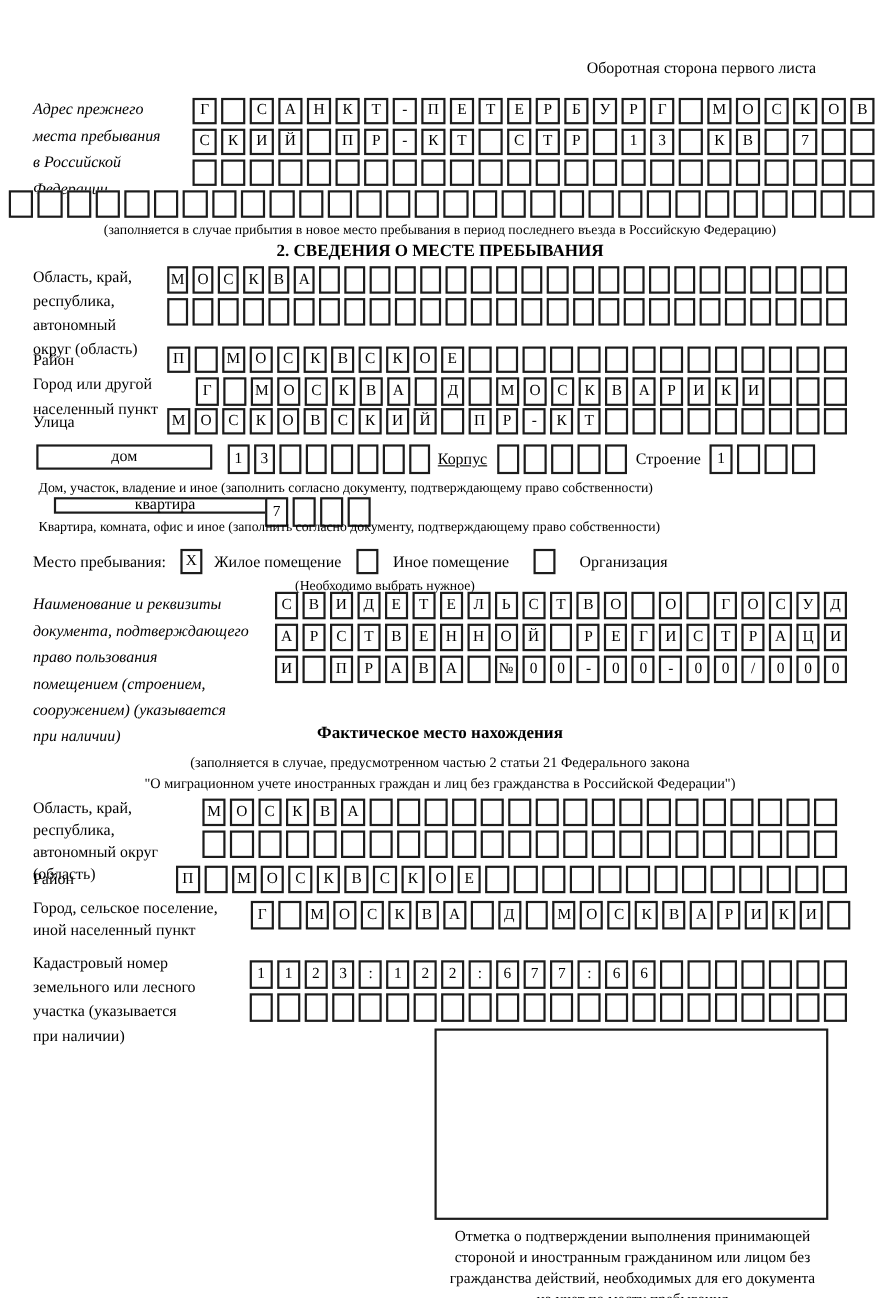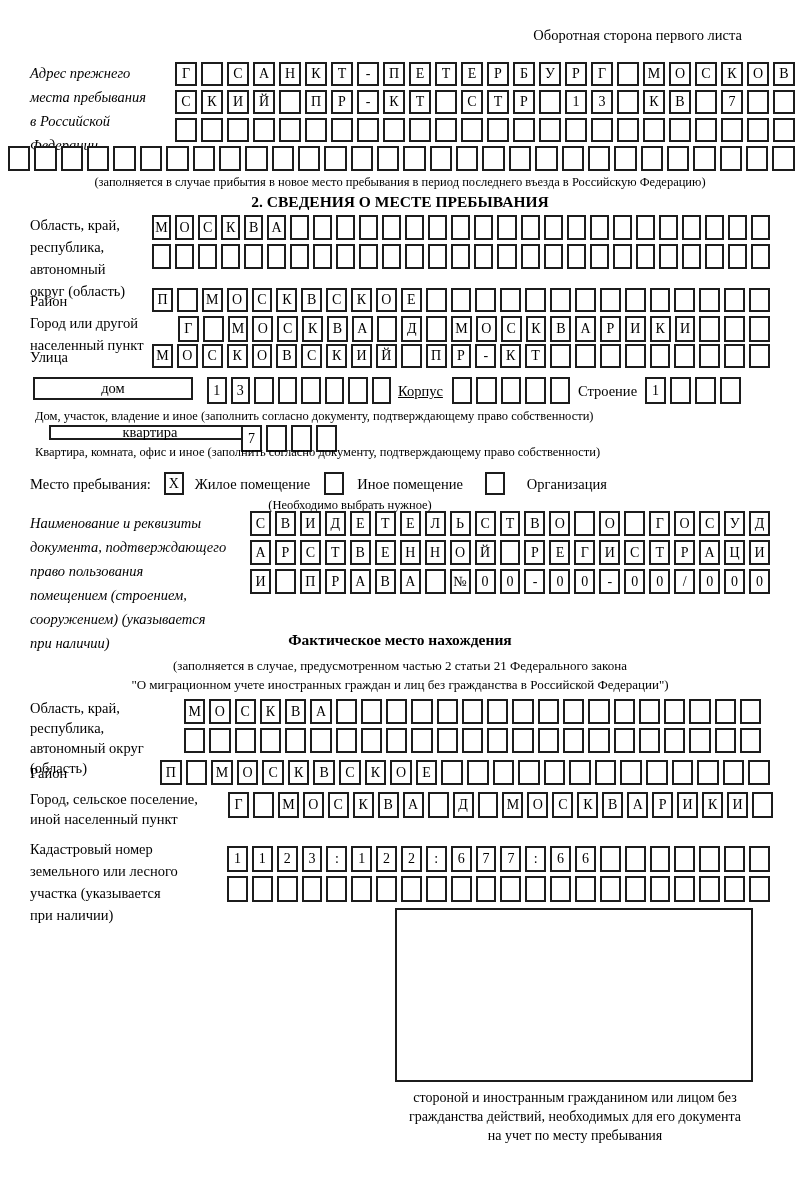--- a/index.html
+++ b/index.html
@@ -1,21 +1,21 @@
 <!DOCTYPE html>
 <html><head>
 <meta charset="utf-8">
 <style>
   * { margin:0; padding:0; box-sizing:border-box; }
   html,body { background:#fff; }
   .page {
     position:relative; width:800px; height:1180px; background:#ffffff;
     font-family:"Liberation Serif", serif; color:#000; overflow:hidden;
   }
-  .abs { position:absolute; }
+  .abs { position:absolute;margin-top:27px; }
   .boxrow { display:flex; gap:4px; }
   .cell {
     flex:1; border:2px solid #1c1c1c; background:#fff;
     display:flex; align-items:center; justify-content:center;
     font-size:14px; line-height:1; overflow:hidden;
   }
   .label { font-size:14.5px; line-height:22px; }
   .lh24 { line-height:24px;font-style:italic; }
   .lh20 { line-height:20px; }
   .cap { font-size:12.5px; line-height:16px; }
@@ -608,18 +608,19 @@
       <span class="cell"></span>
       <span class="cell"></span>
       <span class="cell"></span>
       <span class="cell"></span>
       <span class="cell"></span>
       <span class="cell"></span>
     </div>
 
   <div class="abs stamp" style="left:395px; top:908px; width:358px; height:174px;"></div>
   <div class="abs" style="left:350px; top:1088px; width:450px; text-align:center; font-size:14px; line-height:19px;">
+    <div>Отметка о подтверждении выполнения принимающей</div>
     <div>стороной и иностранным гражданином или лицом без</div>
     <div>гражданства действий, необходимых для его документа</div>
     <div>на учет по месту пребывания</div>
   </div>
 
 </div>
 
 </body></html>

